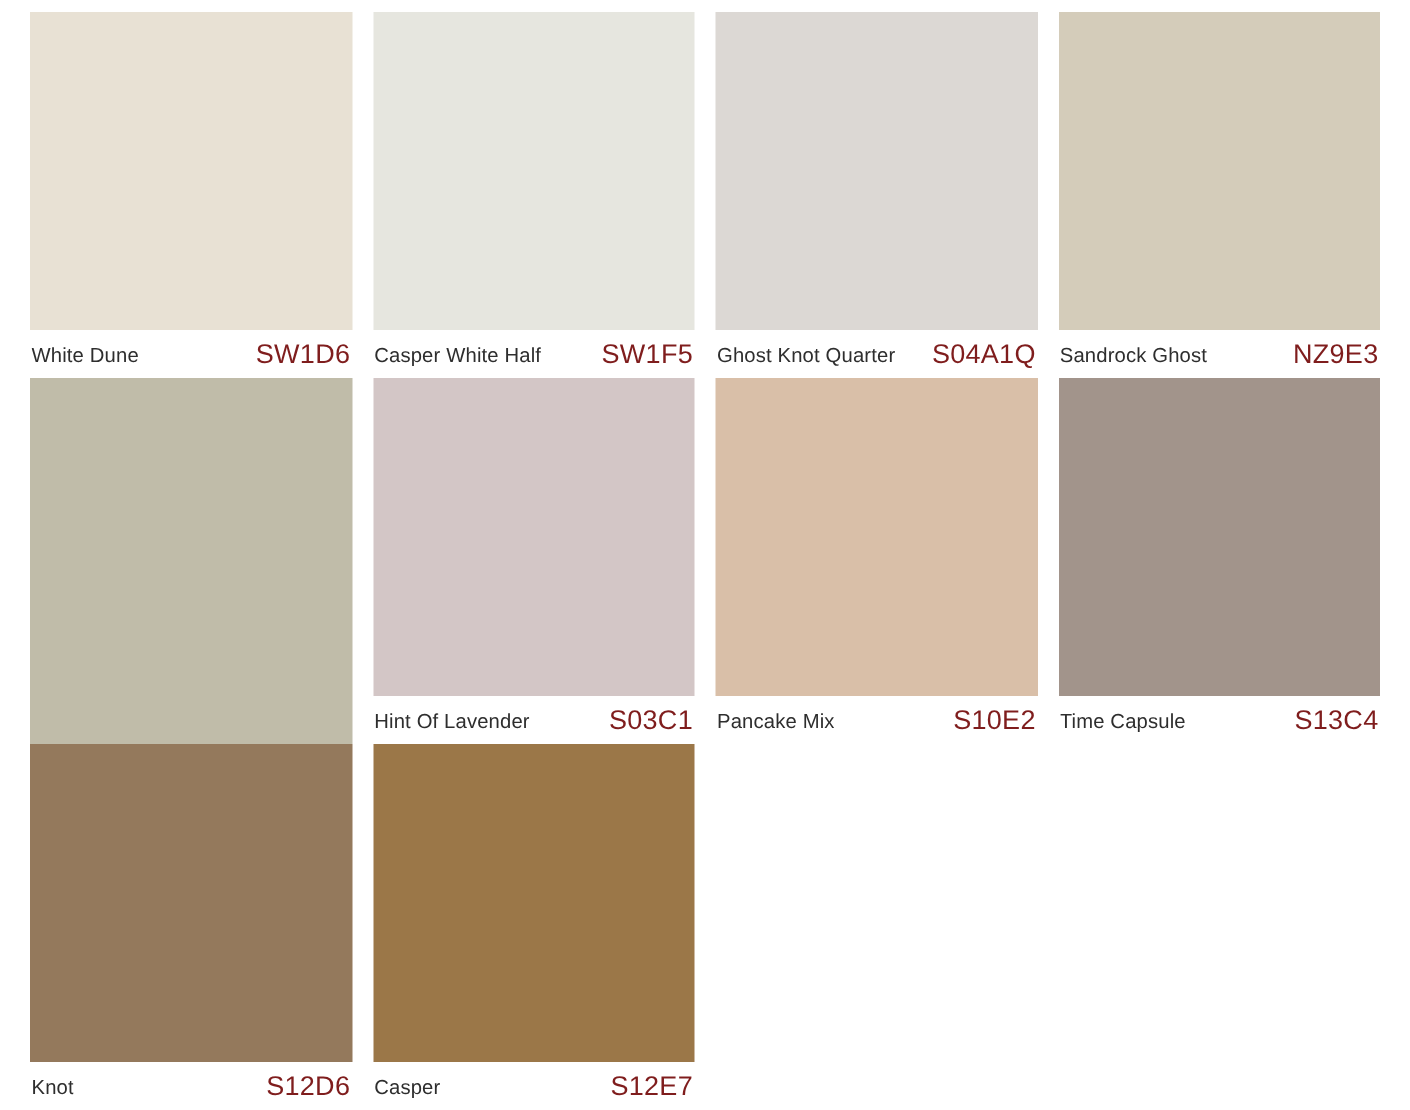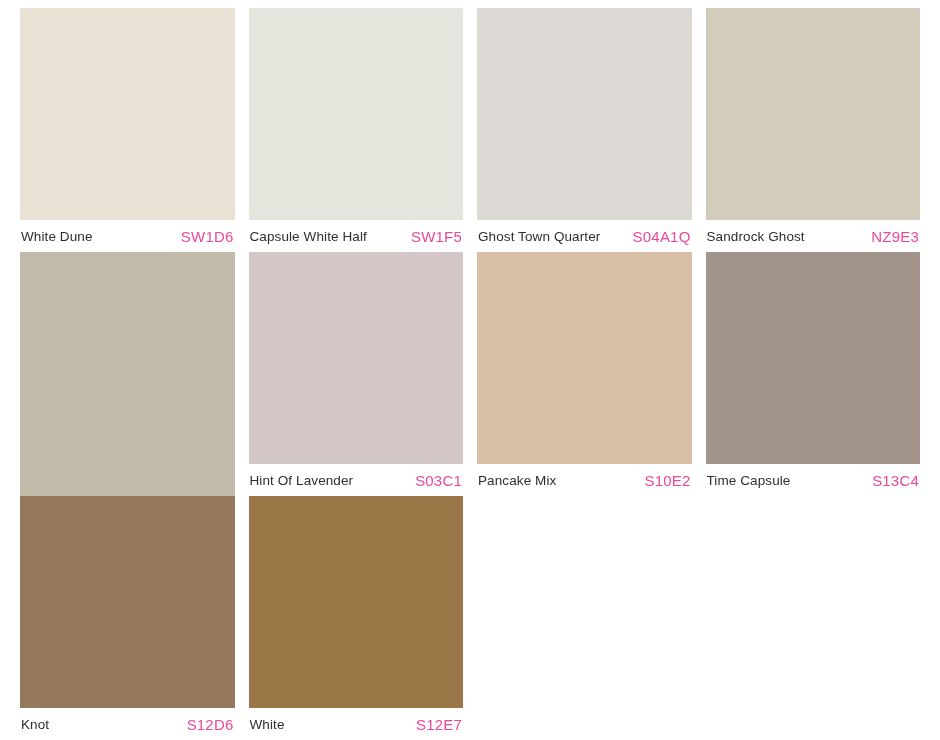--- a/index.html
+++ b/index.html
@@ -53,49 +53,49 @@
   .swatch-name {
     font-size: 13.5px;
     color: #2e2e2e;
     letter-spacing: 0.1px;
     white-space: nowrap;
     overflow: hidden;
     text-overflow: ellipsis;
   }
 
   .swatch-code {
-    font-size: 15px;
-    color: #ec4899;
+    font-size: 18px;
+    color: #7f1d1d;
     letter-spacing: 0.2px;
     white-space: nowrap;
     flex: 0 0 auto;
   }
 </style>
 </head>
 <body>
 
 <div id="palette-grid">
     <div class="swatch-card">
       <div class="swatch-chip" style="background-color: rgb(232, 225, 212);"></div>
       <div class="swatch-caption">
         <span class="swatch-name">White Dune</span>
         <span class="swatch-code">SW1D6</span>
       </div>
     </div>
     <div class="swatch-card">
       <div class="swatch-chip" style="background-color: rgb(230, 230, 223);"></div>
       <div class="swatch-caption">
-        <span class="swatch-name">Capsule White Half</span>
+        <span class="swatch-name">Casper White Half</span>
         <span class="swatch-code">SW1F5</span>
       </div>
     </div>
     <div class="swatch-card">
       <div class="swatch-chip" style="background-color: rgb(220, 216, 212);"></div>
       <div class="swatch-caption">
-        <span class="swatch-name">Ghost Town Quarter</span>
+        <span class="swatch-name">Ghost Knot Quarter</span>
         <span class="swatch-code">S04A1Q</span>
       </div>
     </div>
     <div class="swatch-card">
       <div class="swatch-chip" style="background-color: rgb(212, 204, 186);"></div>
       <div class="swatch-caption">
         <span class="swatch-name">Sandrock Ghost</span>
         <span class="swatch-code">NZ9E3</span>
       </div>
     </div>
@@ -126,17 +126,17 @@
     <div class="swatch-card">
       <div class="swatch-chip" style="background-color: rgb(148, 121, 92);"></div>
       <div class="swatch-caption">
         <span class="swatch-name">Knot</span>
         <span class="swatch-code">S12D6</span>
       </div>
     </div>
     <div class="swatch-card">
       <div class="swatch-chip" style="background-color: rgb(155, 119, 72);"></div>
       <div class="swatch-caption">
-        <span class="swatch-name">White</span>
+        <span class="swatch-name">Casper</span>
         <span class="swatch-code">S12E7</span>
       </div>
     </div>
   </div>
 
 </body></html>

